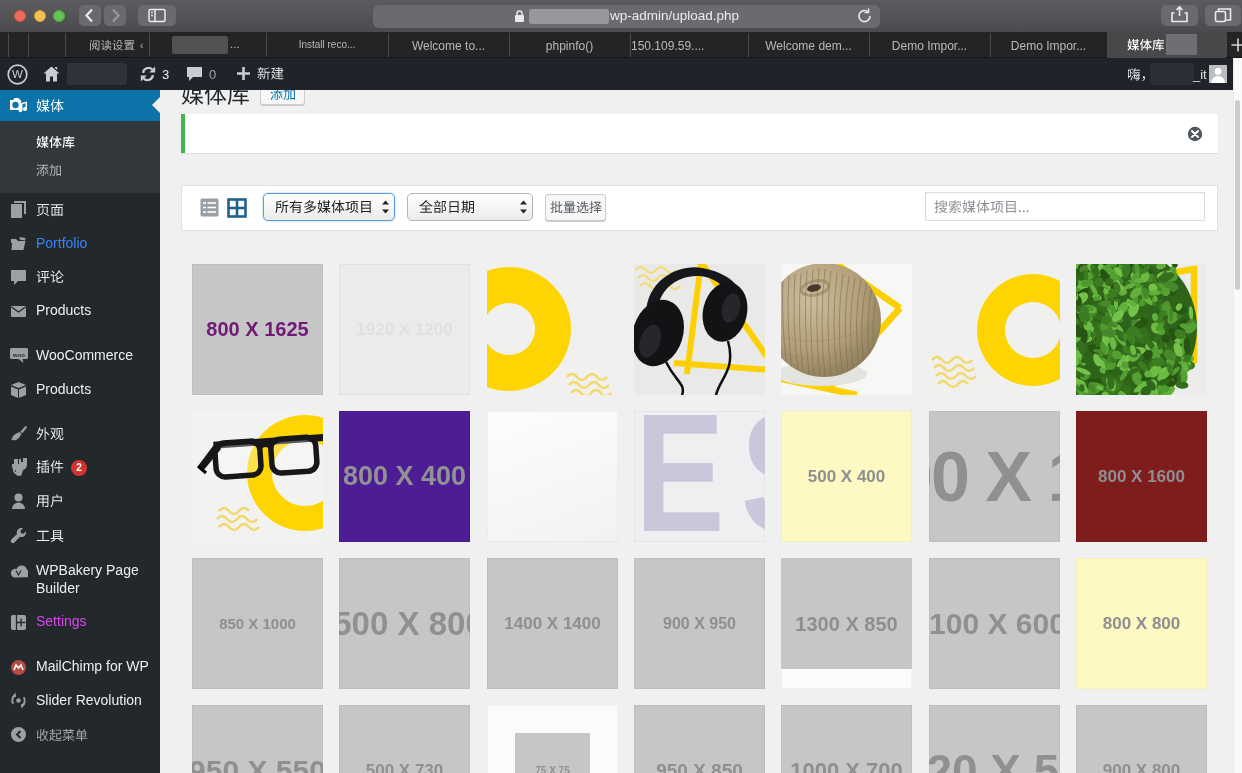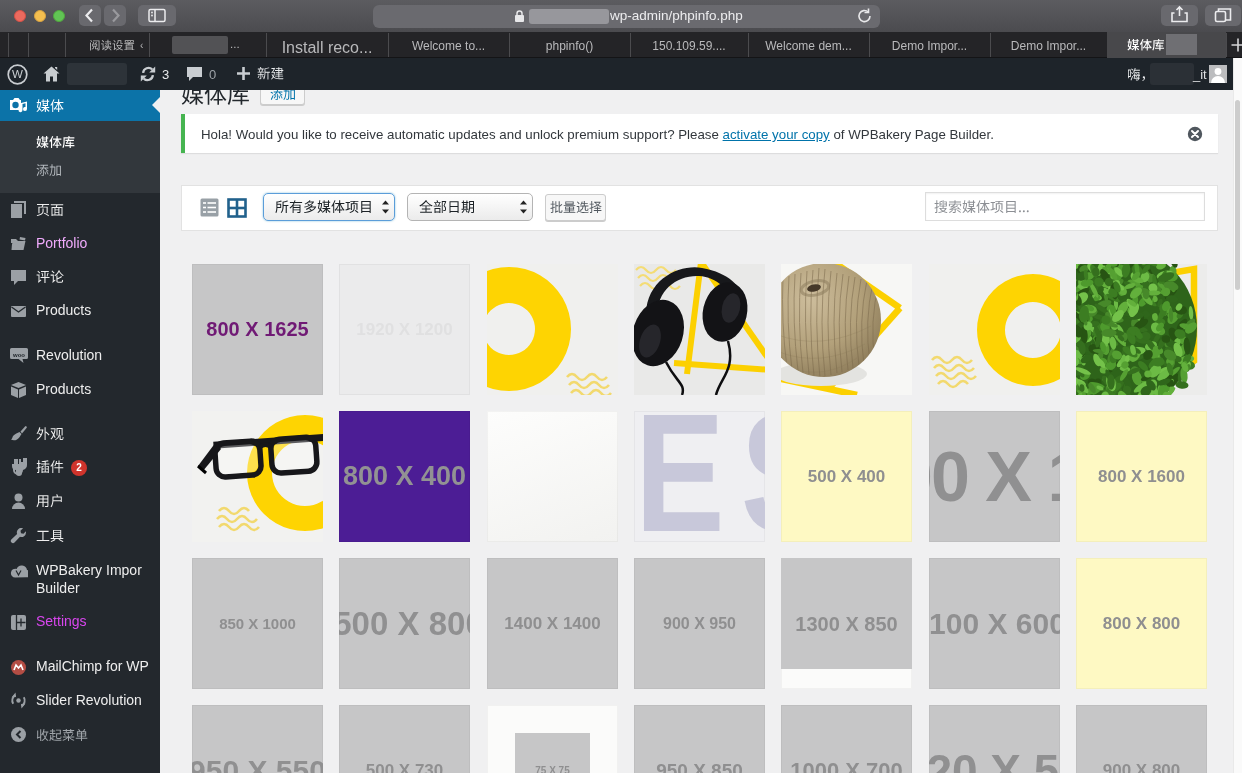--- a/index.html
+++ b/index.html
@@ -8,21 +8,20 @@
 
 <div class="abs" style="left:160px;top:58px;width:1073px;height:715px;background:#f0f0f1;z-index:1">
 <svg style="position:absolute;left:21.0px;top:22.0px;overflow:visible;" width="71" height="30" viewBox="0 -23.0 71 30">
       <path d="M6.8 -13C6.5 -9.9 6 -7.3 5.2 -5.2C4.6 -5.8 3.9 -6.3 3.2 -6.8C3.7 -8.6 4.1 -10.7 4.5 -13ZM1.4 -6.2C2.5 -5.5 3.5 -4.6 4.5 -3.6C3.6 -1.7 2.3 -0.4 0.8 0.4C1.1 0.8 1.6 1.4 1.8 1.8C3.4 0.8 4.7 -0.6 5.8 -2.4C6.4 -1.7 7 -1 7.4 -0.4L8.6 -1.6C8.1 -2.3 7.4 -3.2 6.5 -4C7.6 -6.6 8.2 -10 8.4 -14.5L7.4 -14.6L7.2 -14.6H4.8C5.1 -16.2 5.3 -17.8 5.4 -19.2L3.8 -19.3C3.7 -17.8 3.5 -16.2 3.2 -14.6H1.2V-13H3C2.5 -10.4 2 -8 1.4 -6.2ZM11 -19.3V-16.8H8.9V-15.3H11V-8.4H14.5V-6.3H8.9V-4.8H13.5C12.2 -2.9 10.1 -1 8.1 -0.1C8.5 0.2 9 0.9 9.3 1.3C11.2 0.2 13.2 -1.7 14.5 -3.7V1.8H16.2V-3.7C17.5 -1.8 19.4 0.1 21.1 1.2C21.4 0.7 21.9 0.1 22.4 -0.2C20.5 -1.1 18.4 -3 17.1 -4.8H21.7V-6.3H16.2V-8.4H19.7V-15.3H21.8V-16.8H19.7V-19.3H18V-16.8H12.6V-19.3ZM18 -15.3V-13.3H12.6V-15.3ZM18 -11.9V-9.8H12.6V-11.9Z M28.8 -19.2C27.6 -15.8 25.7 -12.3 23.7 -10.1C24 -9.7 24.5 -8.7 24.7 -8.3C25.4 -9.1 26.1 -10 26.7 -11V1.8H28.3V-13.9C29.1 -15.5 29.8 -17.1 30.4 -18.8ZM32.6 -4V-2.4H36.4V1.7H38V-2.4H41.7V-4H38V-12C39.5 -8 41.7 -4.1 44.1 -1.9C44.4 -2.4 45 -3 45.4 -3.3C42.9 -5.3 40.5 -9.2 39.1 -13H44.9V-14.7H38V-19.3H36.4V-14.7H29.9V-13H35.3C33.9 -9.1 31.5 -5.2 29 -3.2C29.3 -2.9 29.9 -2.3 30.2 -1.9C32.6 -4.1 34.9 -7.9 36.4 -11.9V-4Z M53.5 -5.6C53.7 -5.8 54.5 -6 55.6 -6H59.6V-3.3H51.3V-1.7H59.6V1.8H61.3V-1.7H67.9V-3.3H61.3V-6H66.4V-7.5H61.3V-9.9H59.6V-7.5H55.3C56 -8.6 56.7 -9.8 57.3 -11.1H67V-12.6H58.1L58.9 -14.3L57.1 -14.9C56.8 -14.1 56.5 -13.4 56.2 -12.6H52V-11.1H55.5C54.9 -9.9 54.4 -9 54.1 -8.7C53.7 -7.9 53.3 -7.4 52.9 -7.3C53.1 -6.9 53.4 -6 53.5 -5.6ZM56.8 -18.9C57.2 -18.3 57.6 -17.6 57.8 -17H48.8V-10.3C48.8 -7 48.6 -2.3 46.7 1C47.1 1.1 47.9 1.6 48.2 2C50.2 -1.5 50.5 -6.8 50.5 -10.3V-15.4H67.9V-17H59.8C59.5 -17.7 59 -18.6 58.5 -19.3Z" fill="#23282d"></path>
     </svg>
 <div class="abs" style="left:100px;top:25px;width:45px;height:22px;background:#f7f7f7;border:1px solid #ccc;border-radius:3px;box-shadow:0 1px 0 #ccc"></div>
 <svg style="position:absolute;left:110.0px;top:28.0px;overflow:visible;" width="28" height="17" viewBox="0 -13.0 28 17">
       <path d="M5.3 -3.8C5 -2.8 4.4 -1.6 3.6 -1L4.4 -0.4C5.2 -1.2 5.7 -2.4 6.1 -3.5ZM8.4 -3.3C8.7 -2.4 9.1 -1.3 9.2 -0.5L10 -0.8C9.9 -1.6 9.5 -2.7 9.1 -3.5ZM10 -3.7C10.7 -2.7 11.5 -1.3 11.8 -0.4L12.6 -0.8C12.3 -1.7 11.5 -3 10.7 -4ZM6.9 -5.2V-0C6.9 0.1 6.9 0.2 6.7 0.2C6.5 0.2 6 0.2 5.3 0.2C5.4 0.4 5.6 0.8 5.6 1C6.5 1 7 1 7.4 0.9C7.7 0.7 7.8 0.5 7.8 -0V-5.2ZM1.1 -10.1C1.9 -9.7 2.8 -9.1 3.2 -8.7L3.8 -9.5C3.3 -9.9 2.4 -10.5 1.7 -10.8ZM0.5 -6.6C1.3 -6.2 2.2 -5.7 2.7 -5.3L3.2 -6.1C2.8 -6.5 1.8 -7 1 -7.3ZM0.8 0.3 1.7 0.9C2.2 -0.3 2.9 -1.8 3.4 -3.1L2.6 -3.7C2 -2.2 1.3 -0.6 0.8 0.3ZM4.3 -10.2V-9.3H7.1C7 -8.7 6.8 -8.1 6.5 -7.5H3.7V-6.6H6.1C5.4 -5.6 4.5 -4.6 3.3 -4C3.5 -3.9 3.8 -3.5 3.9 -3.3C5.4 -4.1 6.4 -5.2 7.1 -6.6H8.8C9.5 -5.3 10.7 -4.1 12 -3.5C12.1 -3.7 12.4 -4.1 12.6 -4.3C11.5 -4.7 10.5 -5.6 9.8 -6.6H12.4V-7.5H7.6C7.8 -8.1 8 -8.7 8.2 -9.3H12V-10.2Z M20.4 -9.3V0.8H21.4V-0.1H23.9V0.7H24.9V-9.3ZM21.4 -1.1V-8.4H23.9V-1.1ZM15.5 -10.8 15.5 -8.4H13.7V-7.5H15.5C15.4 -4.2 15 -1.3 13.4 0.4C13.6 0.5 14 0.8 14.1 1.1C15.9 -0.9 16.3 -4 16.4 -7.5H18.4C18.3 -2.5 18.2 -0.7 17.9 -0.3C17.8 -0.2 17.7 -0.1 17.5 -0.1C17.3 -0.1 16.7 -0.1 16.1 -0.2C16.2 0.1 16.3 0.5 16.4 0.8C17 0.8 17.6 0.8 17.9 0.8C18.3 0.7 18.5 0.6 18.8 0.3C19.2 -0.3 19.3 -2.2 19.4 -8C19.4 -8.1 19.4 -8.4 19.4 -8.4H16.5L16.5 -10.8Z" fill="#0073aa"></path>
     </svg>
 <div class="abs" style="left:21px;top:56px;width:1037px;height:39px;background:#fff;border-left:4px solid #46b450;box-shadow:0 1px 1px rgba(0,0,0,.08)"></div>
-<div class="abs" style="left:41px;top:69px;width:900px;height:16px;font-size:13.3px;color:#32373c;white-space:nowrap">Hola! Would you like to receive automatic updates and unlock premium support? Please <a style="color:#0073aa;text-decoration:underline">activate your copy</a> of WPBakery Page Builder.</div>
 <svg class="abs" style="left:1027px;top:68px" width="16" height="16" viewBox="0 0 16 16">
       <circle cx="8" cy="8" r="7.2" fill="#50575e"></circle>
       <path d="M5 5L11 11M11 5L5 11" stroke="#fff" stroke-width="2" stroke-linecap="round"></path>
     </svg>
 <div class="abs" style="left:21px;top:127px;width:1037px;height:46px;background:#fff;border:1px solid #e2e2e2"></div>
 <svg class="abs" style="left:40px;top:140px" width="19" height="19" viewBox="0 0 19 19">
       <rect x="0.5" y="0.5" width="18" height="18" rx="1.5" fill="#98a0a6"></rect>
       <g stroke="#fff" stroke-width="1.6">
         <line x1="3" y1="5" x2="6" y2="5"></line>
         <line x1="7.5" y1="5" x2="16" y2="5"></line>
@@ -654,21 +653,21 @@
 <div class="abs" style="left:487px;top:411px;width:131px;height:131px;background:linear-gradient(160deg,#fdfdfc,#f2f2f0);overflow:hidden;box-shadow:inset 0 0 0 1px rgba(0,0,0,.04);z-index:2"></div>
 <div class="abs" style="left:634px;top:411px;width:131px;height:131px;background:#efeff2;overflow:hidden;box-shadow:inset 0 0 0 1px rgba(0,0,0,.04);z-index:2">
     <div style="position:absolute;left:1px;top:-34px;font-weight:bold;font-size:168px;color:#c8c8da;font-family:'Liberation Sans',sans-serif;letter-spacing:20px;transform:scaleX(0.8);transform-origin:0 0">ES</div>
   </div>
 <div class="abs" style="left:781px;top:411px;width:131px;height:131px;background:#fef9c3;overflow:hidden;box-shadow:inset 0 0 0 1px rgba(0,0,0,.04);z-index:2">
     <div style="position:absolute;left:0px;top:0px;width:100%;height:100%;display:flex;align-items:center;justify-content:center;font-weight:bold;font-size:17px;color:#8f8f90;white-space:nowrap">500 X 400</div>
   </div>
 <div class="abs" style="left:929px;top:411px;width:131px;height:131px;background:#c6c6c7;overflow:hidden;box-shadow:inset 0 0 0 1px rgba(0,0,0,.04);z-index:2">
     <div style="position:absolute;left:-35px;top:0;height:100%;display:flex;align-items:center;font-weight:bold;font-size:70px;color:#909091;white-space:nowrap;letter-spacing:-2px">00 X 1500</div>
   </div>
-<div class="abs" style="left:1076px;top:411px;width:131px;height:131px;background:#fef9c3;overflow:hidden;box-shadow:inset 0 0 0 1px rgba(0,0,0,.04);z-index:2">
+<div class="abs" style="left:1076px;top:411px;width:131px;height:131px;background:#7f1d1d;overflow:hidden;box-shadow:inset 0 0 0 1px rgba(0,0,0,.04);z-index:2">
     <div style="position:absolute;left:0px;top:0px;width:100%;height:100%;display:flex;align-items:center;justify-content:center;font-weight:bold;font-size:17px;color:#8f8f90;white-space:nowrap">800 X 1600</div>
   </div>
 <div class="abs" style="left:192px;top:558px;width:131px;height:131px;background:#c6c6c7;overflow:hidden;box-shadow:inset 0 0 0 1px rgba(0,0,0,.04);z-index:2">
     <div style="position:absolute;left:0px;top:0px;width:100%;height:100%;display:flex;align-items:center;justify-content:center;font-weight:bold;font-size:15px;color:#8f8f90;white-space:nowrap">850 X 1000</div>
   </div>
 <div class="abs" style="left:339px;top:558px;width:131px;height:131px;background:#c6c6c7;overflow:hidden;box-shadow:inset 0 0 0 1px rgba(0,0,0,.04);z-index:2">
     <div style="position:absolute;left:4px;top:0px;width:100%;height:100%;display:flex;align-items:center;justify-content:center;font-weight:bold;font-size:33px;color:#909091;white-space:nowrap">500 X 800</div>
   </div>
 <div class="abs" style="left:487px;top:558px;width:131px;height:131px;background:#c6c6c7;overflow:hidden;box-shadow:inset 0 0 0 1px rgba(0,0,0,.04);z-index:2">
     <div style="position:absolute;left:0px;top:0px;width:100%;height:100%;display:flex;align-items:center;justify-content:center;font-weight:bold;font-size:17px;color:#8f8f90;white-space:nowrap">1400 X 1400</div>
@@ -729,37 +728,37 @@
       <rect x="1" y="3" width="11" height="14" fill="#9ba0a5"></rect>
     </svg>
 <svg style="position:absolute;left:36.0px;top:142.5px;overflow:visible;" width="30" height="18" viewBox="0 -14.0 30 18">
       <path d="M6.5 -6.5V-3.9C6.5 -2.4 5.9 -0.8 0.7 0.3C0.9 0.5 1.2 0.9 1.3 1.1C6.8 -0.1 7.6 -2 7.6 -3.9V-6.5ZM7.6 -1.5C9.3 -0.8 11.4 0.4 12.4 1.2L13 0.3C12 -0.4 9.8 -1.6 8.2 -2.3ZM2.4 -8.3V-1.8H3.5V-7.4H10.6V-1.8H11.7V-8.3H6.7C7 -8.8 7.2 -9.4 7.5 -10H13.1V-11H1V-10H6.3C6.1 -9.5 5.9 -8.8 5.6 -8.3Z M19.4 -4.7H22.4V-3.1H19.4ZM19.4 -5.5V-7.1H22.4V-5.5ZM19.4 -2.2H22.4V-0.6H19.4ZM14.8 -10.8V-9.8H20.2C20.1 -9.3 20 -8.6 19.8 -8.1H15.5V1.1H16.5V0.4H25.5V1.1H26.5V-8.1H20.9L21.4 -9.8H27.2V-10.8ZM16.5 -0.6V-7.1H18.5V-0.6ZM25.5 -0.6H23.4V-7.1H25.5Z" fill="#eeeeee"></path>
     </svg>
 <svg class="abs" style="left:10px;top:178.1px" width="17" height="15" viewBox="0 0 17 15">
       <path d="M1 3 h5 l2 2 h3 v2 h-10 z" fill="#9ba0a5"></path>
       <path d="M2 8 l1.5-3 h12 l-2 9 h-12 z" fill="#9ba0a5"></path>
       <path d="M10 1 l5.5 1 l-0.5 2.5 l-5.5-1 z" fill="#9ba0a5"></path>
     </svg>
-<div class="abs" style="left:36px;top:176.6px;font-size:14px;color:#f0abfc;white-space:nowrap">Portfolio</div>
+<div class="abs" style="left:36px;top:176.6px;font-size:14px;color:#3b82f6;white-space:nowrap">Portfolio</div>
 <svg class="abs" style="left:10px;top:211.0px" width="17" height="16" viewBox="0 0 17 16">
       <path d="M1 1 h15 v11 h-8 l-4 4 v-4 h-3 z" fill="#9ba0a5"></path>
     </svg>
 <svg style="position:absolute;left:36.0px;top:210.0px;overflow:visible;" width="30" height="18" viewBox="0 -14.0 30 18">
       <path d="M11.6 -9.3C11.4 -8.2 11 -6.7 10.6 -5.7L11.5 -5.5C11.8 -6.4 12.2 -7.9 12.6 -9ZM5.5 -9C5.9 -7.9 6.2 -6.5 6.3 -5.6L7.2 -5.8C7.1 -6.7 6.8 -8.2 6.4 -9.3ZM1.4 -10.7C2.1 -10 3 -9.1 3.5 -8.5L4.2 -9.2C3.7 -9.8 2.8 -10.7 2 -11.3ZM5 -11V-10.1H8.4V-4.9H4.6V-3.9H8.4V1.1H9.5V-3.9H13.5V-4.9H9.5V-10.1H12.8V-11ZM0.6 -7.4V-6.4H2.5V-1.2C2.5 -0.6 2.2 -0.2 1.9 -0.1C2.1 0.2 2.3 0.6 2.4 0.8C2.6 0.6 3 0.3 5.3 -1.5C5.2 -1.7 5 -2.1 4.9 -2.4L3.5 -1.4V-7.4L2.5 -7.4Z M15.5 -10.8C16.4 -10.1 17.4 -9.1 17.9 -8.4L18.6 -9.2C18.1 -9.8 17 -10.8 16.2 -11.5ZM22.7 -11.8C22 -10.1 20.6 -8.1 18.4 -6.6C18.6 -6.4 19 -6.1 19.1 -5.8C20.9 -7.1 22.2 -8.6 23.1 -10.1C24.1 -8.5 25.6 -6.9 26.9 -5.9C27.1 -6.2 27.4 -6.6 27.7 -6.8C26.2 -7.7 24.5 -9.4 23.6 -11.1L23.8 -11.6ZM25.3 -6C24.3 -5.2 22.8 -4.4 21.5 -3.8V-6.6H20.4V-0.9C20.4 0.4 20.9 0.7 22.4 0.7C22.7 0.7 24.9 0.7 25.3 0.7C26.6 0.7 27 0.2 27.1 -1.7C26.8 -1.8 26.4 -2 26.1 -2.2C26 -0.5 25.9 -0.2 25.2 -0.2C24.7 -0.2 22.8 -0.2 22.4 -0.2C21.6 -0.2 21.5 -0.3 21.5 -0.9V-2.7C22.9 -3.3 24.7 -4.3 26 -5.1ZM16.7 0.8V0.8C16.9 0.5 17.2 0.2 19.5 -1.6C19.4 -1.8 19.2 -2.2 19.2 -2.5L17.8 -1.4V-7.4H14.6V-6.3H16.8V-1.3C16.8 -0.6 16.3 -0.1 16.1 0.1C16.3 0.2 16.5 0.6 16.7 0.8Z" fill="#eeeeee"></path>
     </svg>
 <svg class="abs" style="left:10px;top:245.5px" width="17" height="15" viewBox="0 0 17 15">
       <rect x="1" y="2" width="15" height="11" rx="1" fill="#9ba0a5"></rect>
       <path d="M1.5 3 l7 5 l7-5" stroke="#23282d" stroke-width="1.4" fill="none"></path>
     </svg>
 <div class="abs" style="left:36px;top:244px;font-size:14px;color:#eeeeee;white-space:nowrap">Products</div>
 <svg class="abs" style="left:10px;top:288.5px" width="19" height="18" viewBox="0 0 19 18">
       <path d="M1 1 h15 a1.5 1.5 0 0 1 1.5 1.5 v8 a1.5 1.5 0 0 1 -1.5 1.5 h-4 l1 4 l-5-4 h-7 a1.5 1.5 0 0 1 -1.5-1.5 v-8 a1.5 1.5 0 0 1 1.5-1.5 z" transform="translate(0.5,0)" fill="#9ba0a5"></path>
       <text x="9" y="9.5" font-size="6" font-weight="bold" fill="#23282d" text-anchor="middle" font-family="Liberation Sans">woo</text>
     </svg>
-<div class="abs" style="left:36px;top:288.5px;font-size:14px;color:#eeeeee;white-space:nowrap">Revolution</div>
+<div class="abs" style="left:36px;top:288.5px;font-size:14px;color:#eeeeee;white-space:nowrap">WooCommerce</div>
 <svg class="abs" style="left:10px;top:323.7px" width="17" height="16" viewBox="0 0 17 16">
       <path d="M8.5 0 L16 3 L8.5 6 L1 3 Z" fill="#9ba0a5"></path>
       <path d="M1 4.5 L8 7.5 V16 L1 13 Z" fill="#9ba0a5"></path>
       <path d="M16 4.5 L9 7.5 V16 L16 13 Z" fill="#9ba0a5"></path>
     </svg>
 <div class="abs" style="left:36px;top:322.7px;font-size:14px;color:#eeeeee;white-space:nowrap">Products</div>
 <svg class="abs" style="left:10px;top:367.3px" width="18" height="17" viewBox="0 0 18 17">
       <path d="M10.5 6.5 L15.5 1 a1.6 1.6 0 0 1 1.4 1.6 L12 8.5 Z" fill="#9ba0a5"></path>
       <path d="M9.5 7 L11.5 9 C10 11 9.5 13 7 14.5 C5 15.7 2.5 15.5 1 14.5 C2.5 13.5 2.2 12 3.5 10.5 C5 8.8 7.5 8.2 9.5 7 Z" fill="#9ba0a5"></path>
     </svg>
@@ -784,21 +783,21 @@
 <svg class="abs" style="left:10px;top:469.5px" width="17" height="16" viewBox="0 0 17 16">
       <path d="M16 4.5 a4.5 4.5 0 0 1 -6 4.2 l-5.5 5.8 a2.2 2.2 0 0 1 -3.2-3 l5.8-5.6 a4.5 4.5 0 0 1 5.9-5.7 l-2.5 2.6 l0.5 2.5 l2.5 0.5 l2.4-2.5 z" fill="#9ba0a5"></path>
     </svg>
 <svg style="position:absolute;left:36.0px;top:468.5px;overflow:visible;" width="30" height="18" viewBox="0 -14.0 30 18">
       <path d="M0.7 -1V0H13.3V-1H7.5V-9.1H12.6V-10.2H1.5V-9.1H6.4V-1Z M22.5 -1.2C24 -0.4 25.6 0.4 26.6 1.1L27.5 0.4C26.4 -0.3 24.7 -1.2 23.1 -1.9ZM18.6 -1.9C17.7 -1.1 16 -0.2 14.6 0.4C14.8 0.6 15.2 0.9 15.3 1.1C16.7 0.6 18.5 -0.4 19.6 -1.2ZM17 -11.1V-2.9H14.7V-2H27.3V-2.9H25.2V-11.1ZM18 -2.9V-4.2H24.2V-2.9ZM18 -8.2H24.2V-7H18ZM18 -9V-10.2H24.2V-9ZM18 -6.2H24.2V-5H18Z" fill="#eeeeee"></path>
     </svg>
 <svg class="abs" style="left:10px;top:505.5px" width="18" height="15" viewBox="0 0 18 15">
       <path d="M5.2 13.5 a4.4 4.4 0 1 1 1.4-8.6 a5.4 5.4 0 0 1 10.4 1.2 a3.6 3.6 0 0 1 -0.8 7.2 z" fill="#9ba0a5"></path>
       <path d="M6 6.5 l2.5 4.5 l2.5-4.5" stroke="#23282d" stroke-width="1.2" fill="none"></path>
     </svg>
-<div class="abs" style="left:36px;top:503.5px;font-size:14px;color:#eeeeee;white-space:nowrap">WPBakery Impor</div>
+<div class="abs" style="left:36px;top:503.5px;font-size:14px;color:#eeeeee;white-space:nowrap">WPBakery Page</div>
 <div class="abs" style="left:36px;top:522px;font-size:14px;color:#eeeeee;white-space:nowrap">Builder</div>
 <svg class="abs" style="left:10px;top:555.8px" width="17" height="17" viewBox="0 0 17 17">
       <rect x="1" y="1" width="15" height="15" rx="2" fill="#9ba0a5"></rect>
       <path d="M6.5 1 v15 M6.5 8.5 h9 M11 4.5 v8" stroke="#23282d" stroke-width="1.3" fill="none"></path>
     </svg>
 <div class="abs" style="left:36px;top:555.3px;font-size:14px;color:#d946ef;white-space:nowrap">Settings</div>
 <svg class="abs" style="left:10px;top:600.5px" width="17" height="17" viewBox="0 0 17 17">
       <circle cx="8.5" cy="8.5" r="7.5" fill="#b34d44"></circle>
       <path d="M4 11 l2-5 l2.5 3 l2.5-3 l2 5" stroke="#fff" stroke-width="1.6" fill="none"></path>
     </svg>
@@ -872,24 +871,24 @@
 <div class="abs" style="left:869px;top:1px;width:1px;height:24px;background:#4b4b4e"></div>
 <div class="abs" style="left:990px;top:1px;width:1px;height:24px;background:#4b4b4e"></div>
 <div class="abs" style="left:1107px;top:0;width:119px;height:26px;background:#48484b"></div>
 <div class="abs" style="left:1226px;top:1px;width:1px;height:24px;background:#4b4b4e"></div>
 <svg style="position:absolute;left:89.0px;top:6.0px;overflow:visible;" width="48" height="15" viewBox="0 -11.5 48 15">
       <path d="M4 -5.1H7.4V-3.7H4ZM1 -7.1V0.9H1.9V-7.1ZM1.2 -9.1C1.7 -8.6 2.3 -7.9 2.6 -7.5L3.3 -8C3 -8.4 2.4 -9.1 1.9 -9.5ZM3.6 -7.3C4 -6.9 4.4 -6.3 4.6 -5.8H3.2V-3H4.5C4.3 -1.8 3.9 -1 2.5 -0.5C2.7 -0.4 2.9 -0 3 0.1C4.6 -0.5 5.1 -1.5 5.3 -3H6.1V-1.1C6.1 -0.4 6.3 -0.2 7.1 -0.2C7.2 -0.2 8 -0.2 8.1 -0.2C8.7 -0.2 8.9 -0.4 9 -1.6C8.8 -1.6 8.5 -1.7 8.3 -1.9C8.3 -1 8.3 -0.9 8 -0.9C7.9 -0.9 7.3 -0.9 7.2 -0.9C6.9 -0.9 6.9 -0.9 6.9 -1.1V-3H8.2V-5.8H6.9C7.2 -6.3 7.6 -6.9 7.9 -7.5L7.1 -7.7C6.8 -7.1 6.4 -6.3 6 -5.8H4.6L5.3 -6.1C5.1 -6.6 4.7 -7.2 4.3 -7.7ZM4 -9V-8.2H9.6V-0.1C9.6 0 9.6 0 9.4 0.1C9.3 0.1 8.8 0.1 8.3 0C8.4 0.3 8.5 0.6 8.5 0.9C9.3 0.9 9.8 0.8 10.1 0.7C10.4 0.6 10.5 0.3 10.5 -0.1V-9Z M16.6 -5.2C17.2 -4.9 17.9 -4.4 18.3 -4L18.7 -4.5C18.3 -4.9 17.6 -5.3 17 -5.6ZM15.8 -4.2C16.4 -3.8 17.1 -3.3 17.5 -2.9L17.9 -3.4C17.5 -3.8 16.8 -4.3 16.2 -4.6ZM19.4 -1.2C20.3 -0.6 21.4 0.3 22 1L22.5 0.4C22 -0.2 20.8 -1.1 19.9 -1.7ZM12.7 -8.8C13.3 -8.3 14.1 -7.6 14.5 -7.1L15.1 -7.7C14.7 -8.2 13.9 -8.9 13.3 -9.4ZM15.7 -6.8V-6.1H21.3C21.1 -5.6 20.9 -5.1 20.8 -4.7L21.5 -4.5C21.7 -5.1 22 -5.9 22.3 -6.7L21.7 -6.9L21.6 -6.8H19.4V-7.9H21.8V-8.6H19.4V-9.7H18.5V-8.6H16.1V-7.9H18.5V-6.8ZM18.8 -5.6V-4.3C18.8 -3.8 18.8 -3.4 18.7 -2.9H15.5V-2.1H18.4C18 -1.2 17.1 -0.4 15.3 0.3C15.5 0.5 15.7 0.8 15.8 1C17.9 0.1 18.9 -1 19.3 -2.1H22.4V-2.9H19.6C19.7 -3.4 19.7 -3.8 19.7 -4.2V-5.6ZM12 -6V-5.2H13.7V-1C13.7 -0.5 13.3 -0.1 13.1 0.1C13.3 0.2 13.5 0.5 13.6 0.7V0.7C13.7 0.4 14 0.2 15.8 -1.3C15.7 -1.5 15.6 -1.8 15.5 -2L14.5 -1.2V-6Z M24.4 -8.9C25 -8.4 25.8 -7.6 26.1 -7.1L26.7 -7.7C26.4 -8.2 25.6 -8.9 25 -9.5ZM23.5 -6V-5.2H25.1V-1.1C25.1 -0.6 24.8 -0.2 24.5 -0C24.7 0.1 24.9 0.5 25 0.7C25.2 0.5 25.5 0.2 27.5 -1.3C27.4 -1.5 27.3 -1.8 27.2 -2L26 -1.1V-6ZM28.6 -9.2V-8C28.6 -7.1 28.4 -6.2 26.9 -5.5C27 -5.3 27.3 -5 27.4 -4.8C29.1 -5.6 29.5 -6.9 29.5 -7.9V-8.4H31.5V-6.6C31.5 -5.7 31.7 -5.4 32.5 -5.4C32.6 -5.4 33.2 -5.4 33.3 -5.4C33.6 -5.4 33.8 -5.4 33.9 -5.5C33.9 -5.6 33.9 -6 33.9 -6.2C33.7 -6.2 33.5 -6.1 33.3 -6.1C33.2 -6.1 32.6 -6.1 32.5 -6.1C32.3 -6.1 32.3 -6.2 32.3 -6.6V-9.2ZM32.3 -3.8C31.8 -2.9 31.2 -2.1 30.5 -1.5C29.7 -2.1 29.1 -2.9 28.7 -3.8ZM27.4 -4.6V-3.8H28L27.9 -3.7C28.3 -2.7 29 -1.7 29.8 -1C28.9 -0.4 27.9 -0.1 26.9 0.2C27.1 0.4 27.3 0.7 27.3 0.9C28.5 0.6 29.5 0.2 30.4 -0.4C31.3 0.2 32.4 0.7 33.5 1C33.6 0.7 33.9 0.4 34.1 0.2C33 -0 32 -0.4 31.1 -1C32.1 -1.8 32.9 -2.9 33.4 -4.4L32.8 -4.6L32.7 -4.6Z M42 -8.6H43.9V-7.6H42ZM39.3 -8.6H41.2V-7.6H39.3ZM36.7 -8.6H38.5V-7.6H36.7ZM36.7 -4.9V-0.1H35.2V0.6H45.4V-0.1H43.8V-4.9H40.2L40.4 -5.6H45.1V-6.3H40.5L40.6 -6.9H44.8V-9.2H35.8V-6.9H39.7L39.6 -6.3H35.3V-5.6H39.5L39.4 -4.9ZM37.5 -0.1V-0.8H42.9V-0.1ZM37.5 -3.2H42.9V-2.5H37.5ZM37.5 -3.7V-4.3H42.9V-3.7ZM37.5 -2H42.9V-1.3H37.5Z" fill="#b9b9bb"></path>
     </svg>
 <div class="abs" style="left:140px;top:8px;font-size:10px;color:#b9b9bb">‹</div>
 <div class="abs" style="left:172px;top:4px;width:56px;height:18px;border-radius:2px;background:#525255"></div>
 <div class="abs" style="left:230px;top:6px;font-size:11.5px;color:#b9b9bb">...</div>
-<div class="abs" style="left:269px;top:7px;width:116px;text-align:center;font-size:16px;color:#b9b9bb;white-space:nowrap;overflow:hidden">Install reco...</div>
+<div class="abs" style="left:269px;top:7px;width:116px;text-align:center;font-size:10px;color:#b9b9bb;white-space:nowrap;overflow:hidden">Install reco...</div>
 <div class="abs" style="left:390.5px;top:7px;width:116px;text-align:center;font-size:12px;color:#b9b9bb;white-space:nowrap;overflow:hidden">Welcome to...</div>
 <div class="abs" style="left:511.5px;top:7px;width:116px;text-align:center;font-size:12px;color:#b9b9bb;white-space:nowrap;overflow:hidden">phpinfo()</div>
-<div class="abs" style="left:631px;top:7px;width:116px;text-align:center;font-size:12px;color:#b9b9bb;white-space:nowrap;overflow:hidden">150.109.59....</div>
+<div class="abs" style="left:631px;top:7px;width:116px;font-size:12px;color:#b9b9bb;white-space:nowrap;overflow:hidden">150.109.59....</div>
 <div class="abs" style="left:750.5px;top:7px;width:116px;text-align:center;font-size:12px;color:#b9b9bb;white-space:nowrap;overflow:hidden">Welcome dem...</div>
 <div class="abs" style="left:871.5px;top:7px;width:116px;text-align:center;font-size:12px;color:#b9b9bb;white-space:nowrap;overflow:hidden">Demo Impor...</div>
 <div class="abs" style="left:990.5px;top:7px;width:116px;text-align:center;font-size:12px;color:#b9b9bb;white-space:nowrap;overflow:hidden">Demo Impor...</div>
 <svg style="position:absolute;left:1127.0px;top:5.0px;overflow:visible;" width="40" height="16" viewBox="0 -12.5 40 16">
       <path d="M3.6 -6.9C3.4 -5.4 3.2 -4.1 2.8 -3C2.5 -3.2 2.2 -3.5 1.9 -3.7C2.1 -4.7 2.4 -5.8 2.6 -6.9ZM0.7 -3.3C1.2 -2.9 1.8 -2.4 2.3 -2C1.8 -1 1.2 -0.3 0.4 0.1C0.6 0.3 0.9 0.8 1.1 1C1.9 0.5 2.6 -0.2 3.2 -1.1C3.5 -0.8 3.8 -0.4 4 -0.1L4.8 -1C4.5 -1.3 4.1 -1.8 3.7 -2.2C4.2 -3.6 4.6 -5.5 4.7 -8L4 -8L3.8 -8H2.7C2.9 -8.9 3 -9.7 3.1 -10.5L2 -10.5C1.9 -9.8 1.8 -8.9 1.7 -8H0.6V-6.9H1.5C1.3 -5.6 1 -4.3 0.7 -3.3ZM5.9 -10.6V-9.2H4.9V-8.2H5.9V-4.5H7.8V-3.5H4.9V-2.5H7.2C6.5 -1.6 5.5 -0.6 4.4 -0.2C4.7 0.1 5 0.5 5.2 0.8C6.2 0.2 7.1 -0.7 7.8 -1.7V1.1H9V-1.7C9.7 -0.7 10.6 0.2 11.4 0.7C11.6 0.4 11.9 -0 12.2 -0.2C11.2 -0.7 10.2 -1.6 9.5 -2.5H11.9V-3.5H9V-4.5H10.8V-8.2H11.8V-9.2H10.8V-10.6H9.7V-9.2H7V-10.6ZM9.7 -8.2V-7.3H7V-8.2ZM9.7 -6.4V-5.5H7V-6.4Z M15.5 -10.5C14.9 -8.7 13.9 -6.8 12.8 -5.6C13 -5.4 13.3 -4.7 13.4 -4.4C13.8 -4.8 14.1 -5.2 14.4 -5.7V1H15.5V-7.6C15.9 -8.5 16.3 -9.3 16.6 -10.2ZM17.8 -2.2V-1.2H19.7V1H20.8V-1.2H22.7V-2.2H20.8V-6.1C21.6 -4.1 22.7 -2.1 23.9 -0.9C24.1 -1.2 24.5 -1.7 24.8 -1.9C23.4 -3 22.2 -5 21.5 -7H24.5V-8.2H20.8V-10.5H19.7V-8.2H16.3V-7H19.1C18.3 -5 17.1 -2.9 15.7 -1.8C16 -1.6 16.4 -1.2 16.6 -0.9C17.8 -2.1 18.9 -4 19.7 -6V-2.2Z M29.1 -2.9C29.2 -3 29.6 -3.1 30.3 -3.1H32.3V-1.8H28V-0.7H32.3V1H33.5V-0.7H37V-1.8H33.5V-3.1H36.1V-4.1H33.5V-5.3H32.3V-4.1H30.2C30.6 -4.6 30.9 -5.2 31.2 -5.8H36.5V-6.9H31.8L32.1 -7.7L30.9 -8.1C30.8 -7.7 30.6 -7.3 30.5 -6.9H28.3V-5.8H30C29.7 -5.3 29.5 -4.9 29.4 -4.8C29.1 -4.3 28.9 -4.1 28.7 -4C28.8 -3.7 29 -3.1 29.1 -2.9ZM30.8 -10.3C31 -10 31.2 -9.7 31.3 -9.3H26.4V-5.8C26.4 -3.9 26.4 -1.4 25.3 0.4C25.6 0.6 26.1 0.9 26.3 1.1C27.5 -0.8 27.6 -3.8 27.6 -5.8V-8.2H37V-9.3H32.6C32.5 -9.7 32.2 -10.2 32 -10.6Z" fill="#ffffff"></path>
     </svg>
 <div class="abs" style="left:1166px;top:2px;width:31px;height:21px;background:#6f6f73"></div>
 <svg class="abs" style="left:1231px;top:6px" width="14" height="14" viewBox="0 0 14 14">
       <path d="M7 0.5 v13 M0.5 7 h13" stroke="#d4d4d6" stroke-width="1.6"></path>
     </svg>
@@ -912,21 +911,21 @@
       <line x1="17" y1="4.5" x2="17" y2="16.5" stroke="#ececee" stroke-width="1.5"></line>
       <circle cx="14" cy="7.5" r="0.9" fill="#ececee"></circle>
       <circle cx="14" cy="10.5" r="0.9" fill="#ececee"></circle>
     </svg>
 <div class="abs" style="left:373px;top:4.5px;width:507px;height:23px;border-radius:6px;background:#6a6a6f"></div>
 <svg class="abs" style="left:514px;top:9px" width="11" height="14" viewBox="0 0 11 14">
       <rect x="1" y="6" width="9" height="7" rx="1" fill="#e8e8ea"></rect>
       <path d="M3 6 V4.5 a2.5 2.5 0 0 1 5 0 V6" stroke="#e8e8ea" stroke-width="1.5" fill="none"></path>
     </svg>
 <div class="abs" style="left:529px;top:8.5px;width:80px;height:15px;border-radius:3px;background:#97979c"></div>
-<div class="abs" style="left:610px;top:8px;font-size:13.5px;color:#ededef">wp-admin/phpinfo.php</div>
+<div class="abs" style="left:610px;top:8px;font-size:13.5px;color:#ededef">wp-admin/upload.php</div>
 <svg class="abs" style="left:857px;top:8px" width="15" height="16" viewBox="0 0 15 16">
       <path d="M13 8 a5.5 5.5 0 1 1 -1.8-4" stroke="#e8e8ea" stroke-width="1.6" fill="none"></path>
       <path d="M11.5 0.5 v4 h-4" fill="none" stroke="#e8e8ea" stroke-width="1.6"></path>
     </svg>
 <div class="abs" style="left:1161px;top:5px;width:37px;height:21px;border-radius:5px;background:#69696e"></div>
     <svg class="abs" style="left:1161px;top:5px" width="37" height="21" viewBox="0 0 37 21">
       <path d="M13.5 8 h-2.5 v8.5 h15 v-8.5 h-2.5" stroke="#ececee" stroke-width="1.6" fill="none"></path>
       <path d="M18.5 11 V2.5 M15.5 5 l3-3 l3 3" stroke="#ececee" stroke-width="1.6" fill="none"></path>
     </svg>
 <div class="abs" style="left:1205px;top:5px;width:36px;height:21px;border-radius:5px;background:#69696e"></div>

